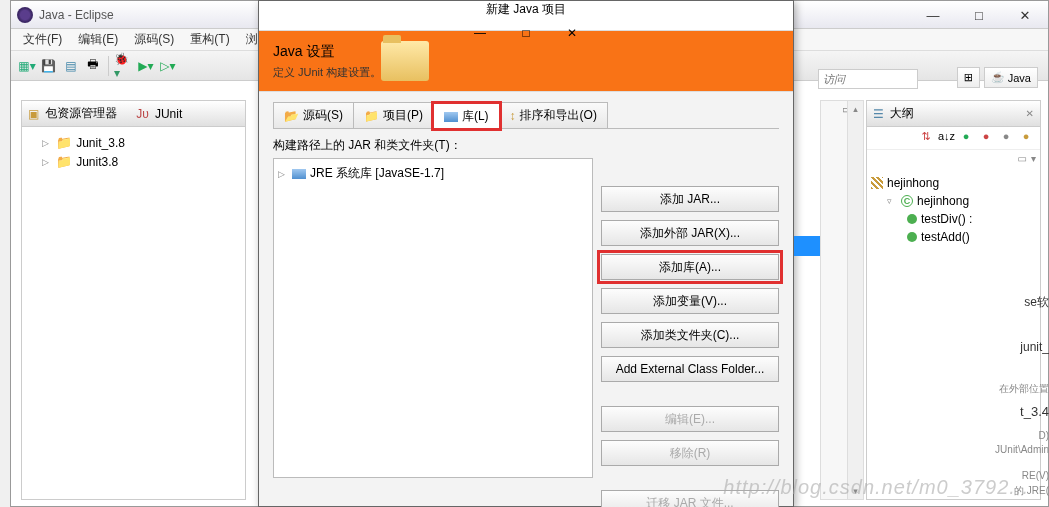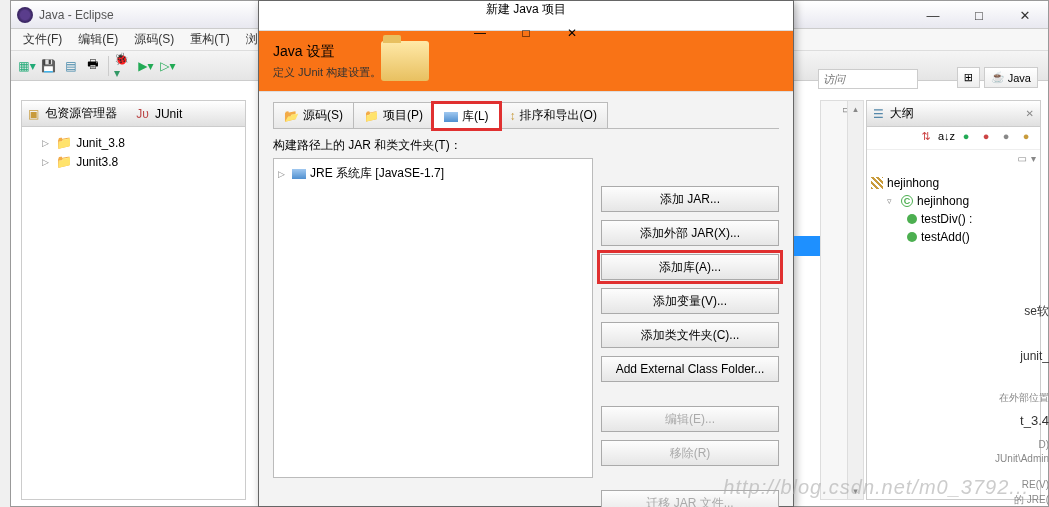--- a/index.html
+++ b/index.html
@@ -74,21 +74,21 @@
     .circle-theta { width: 12px; height: 12px; border: 1.5px solid #4caf50; border-radius: 50%; display: inline-flex; align-items: center; justify-content: center; color:#4caf50; font-size:9px; font-weight:bold; }
     .pkg-icon { width: 12px; height: 12px; background: repeating-linear-gradient(45deg,#c89b3c,#c89b3c 2px,#fff 2px,#fff 4px); }
     
     .vscroll { position: absolute; right: 0; top: 0; bottom: 0; width: 16px; background: #f0f0f0; border-left: 1px solid #ddd; }
     .vscroll-arrow { height: 16px; font-size: 9px; text-align: center; color: #888; line-height: 16px; }
     
     .blue-strip { position: absolute; left: 794px; top: 236px; width: 36px; height: 20px; background: #1e90ff; }
     .watermark { position: absolute; bottom: 8px; right: 20px; color: rgba(170,170,170,0.6); font-size: 20px; font-style: italic; letter-spacing: 1px; margin-top: 25px; }
     
     
-    .stray-text { position: absolute; font-size: 12px; color: #333; margin-top: 9px; }
+    .stray-text { position: absolute; font-size: 12px; color: #333; }
   </style>
 </head>
 <body>
 
 <div class="eclipse-window">
   <div class="eclipse-titlebar">
     <div class="eclipse-icon"></div>
     <span class="eclipse-title">Java - Eclipse</span>
     <div class="win-controls">
       <div class="win-btn">—</div>

